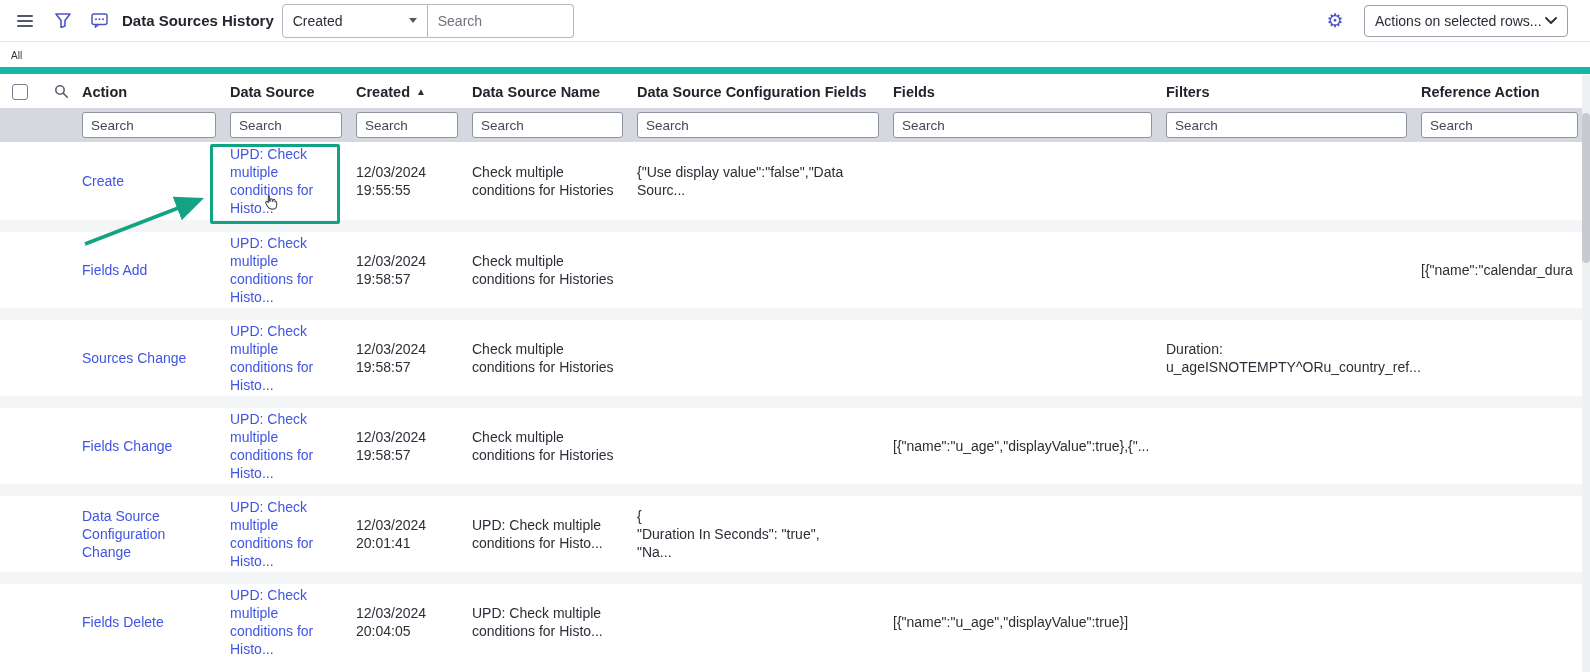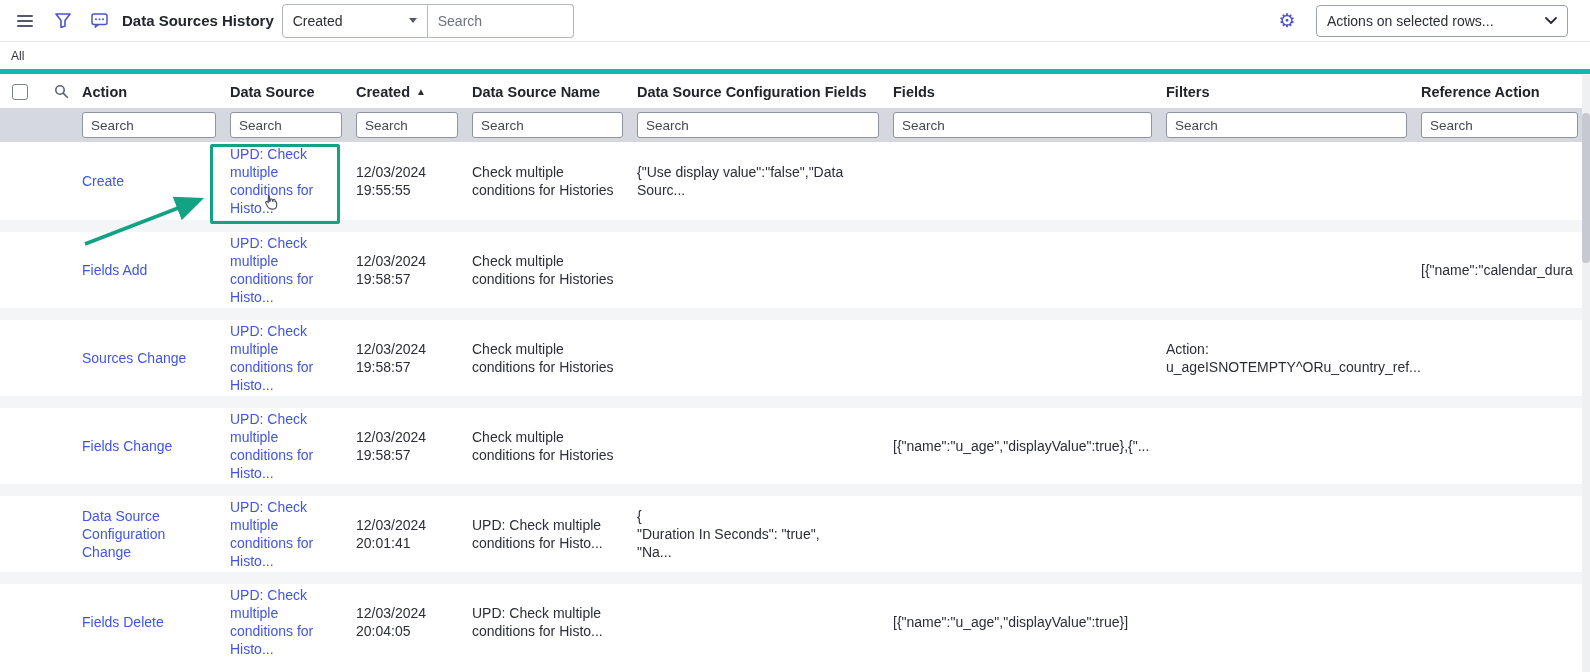--- a/index.html
+++ b/index.html
@@ -24,25 +24,25 @@
   }
   .sel-created { width:146px; margin-left:8px; border-radius:4px 0 0 4px; justify-content:space-between; }
   .caret-sm { width:0; height:0; border-left:4px solid transparent; border-right:4px solid transparent; border-top:5px solid #555a64; }
   .tb-search {
     width:146px; height:34px; border:1px solid #b3b7c1; border-left:none; border-radius:0 4px 4px 0;
     font-size:14px; padding:0 10px; color:#2e323a; font-family:"Liberation Sans",sans-serif; outline:none;
   }
   .tb-search::placeholder { color:#6e737e; }
   .tb-spacer { flex:1; }
   .tb-icon.gear { margin-right:14px; font-size:19px; color:#4d55c6; }
-  .sel-actions { width:252px; border-radius:4px; margin-right:22px; justify-content:space-between; border-color:#9aa0ac; height:32px; }
+  .sel-actions { width:204px; border-radius:4px; margin-right:22px; justify-content:space-between; border-color:#9aa0ac; height:32px; }
   
   .crumb-row {
     position:absolute; top:43px; left:0; right:0; height:31px; background:#fff;
-    border-bottom:5px solid #14b8a6; display:flex; align-items:center; padding-left:11px; font-size:12px; color:#2e323a;
+    border-bottom:7px solid #14b8a6; display:flex; align-items:center; padding-left:11px; font-size:10px; color:#2e323a;
   }
   
   .cols { display:grid; grid-template-columns:40px 42px 148px 126px 116px 165px 256px 273px 255px minmax(0,1fr); }
   
   .list-header { position:absolute; top:75px; left:0; right:0; height:33px; background:#fff; align-items:center; }
   .hcell { font-size:14.5px; font-weight:700; color:#21242b; padding-right:34px; white-space:nowrap; overflow:hidden; display:flex; align-items:center; gap:6px; }
   .icon-cell { display:flex; align-items:center; justify-content:center; }
   .checkbox { width:16px; height:16px; border:1.5px solid #7a8090; border-radius:3px; background:#fff; cursor:pointer; }
   .sort-arrow { font-size:10px; color:#2b2e36; line-height:1; }
   
@@ -215,21 +215,21 @@
     <div class="cell"><a class="link">UPD: Check
 multiple
 conditions for
 Histo...</a></div>
     <div class="cell">12/03/2024
 19:58:57</div>
     <div class="cell">Check multiple
 conditions for Histories</div>
     <div class="cell"></div>
     <div class="cell"></div>
-    <div class="cell">Action:
+    <div class="cell">Duration:
 u_ageISNOTEMPTY^ORu_country_ref...</div>
     <div class="cell lastcol"></div>
   </div>
 
   <div class="row cols">
     <div></div>
       <div></div>
     <div class="cell"><a class="link">Fields Change</a></div>
     <div class="cell"><a class="link">UPD: Check
 multiple

